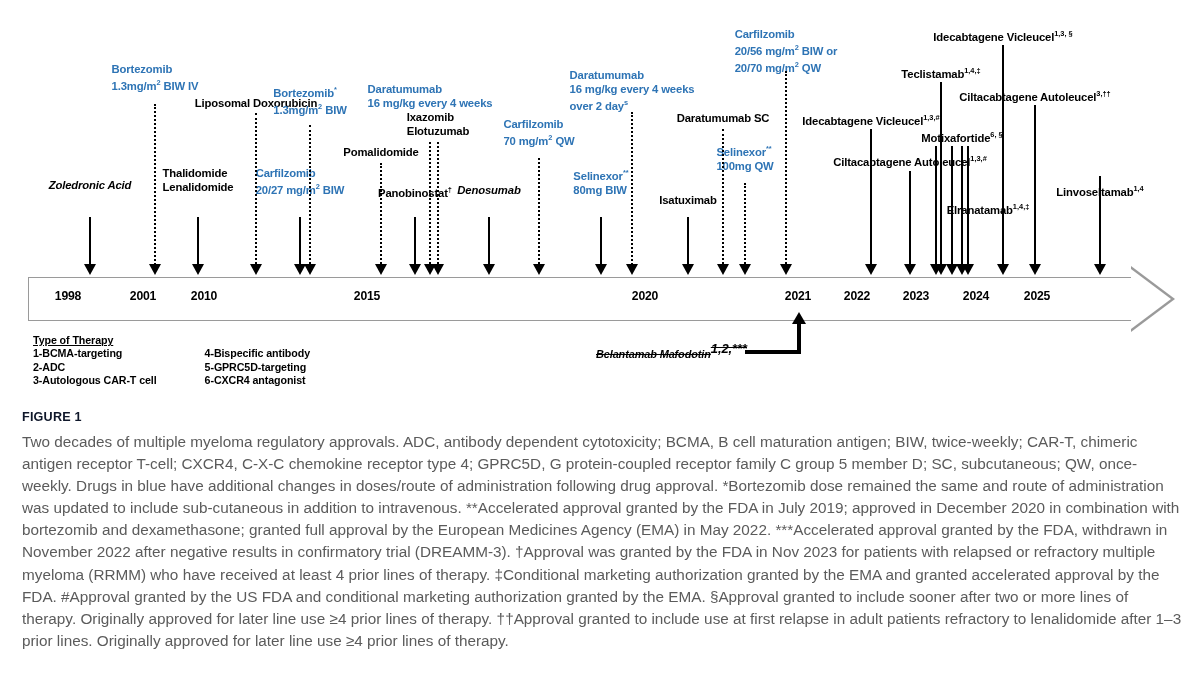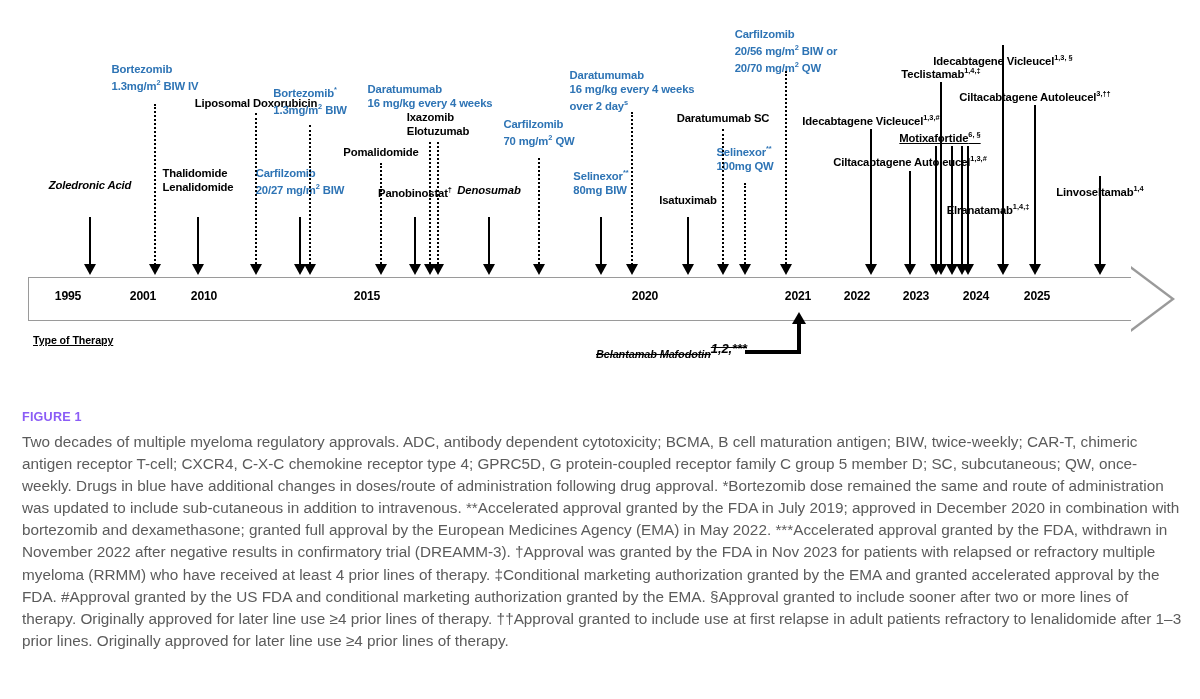--- a/index.html
+++ b/index.html
@@ -80,21 +80,21 @@
   #belaLhoriz{position:absolute;left:745px;top:350px;width:56px;height:4px;background:#000;}
   #belaLvert{position:absolute;left:797px;top:320px;width:4px;height:34px;background:#000;}
   #belaLhead{
     position:absolute;left:799px;top:312px;width:0;height:0;
     border-left:7px solid transparent;border-right:7px solid transparent;
     border-bottom:12px solid #000;transform:translateX(-50%);
   }
 
   
   #cap{position:absolute;left:22px;top:410px;width:1160px;}
-  #capTitle{font-size:12.6px;font-weight:bold;color:#8b5cf6;letter-spacing:0.2px;margin-bottom:7px;}
+  #capTitle{font-size:12.6px;font-weight:bold;color:#0f172a;letter-spacing:0.2px;margin-bottom:7px;}
   #capBody{font-size:15.3px;line-height:22.1px;color:#5b5b5b;text-align:left;}
 </style>
 </head>
 <body>
 
 <div id="page">
 
   <div id="figure">
 
     <div id="labels-layer">
@@ -112,23 +112,23 @@
         <div class="lbl blue" style="left: 539px; top: 117px;">Carfilzomib<br>70 mg/m<sup>2</sup> QW</div>
         <div class="lbl blue" style="left: 601px; top: 166px;">Selinexor<sup>**</sup><br>80mg BIW</div>
         <div class="lbl blue" style="left: 632px; top: 68px;">Daratumumab<br>16 mg/kg every 4 weeks<br>over 2 day<sup>s</sup></div>
         <div class="lbl black" style="left: 688px; top: 193px;">Isatuximab</div>
         <div class="lbl black" style="left: 723px; top: 111px;">Daratumumab SC</div>
         <div class="lbl blue" style="left: 745px; top: 142px;">Selinexor<sup>**</sup><br>100mg QW</div>
         <div class="lbl blue" style="left: 786px; top: 27px;">Carfilzomib<br>20/56 mg/m<sup>2</sup> BIW or<br>20/70 mg/m<sup>2</sup> QW</div>
         <div class="lbl black" style="left: 871px; top: 111px;">Idecabtagene Vicleucel<sup>1,3,#</sup></div>
         <div class="lbl black" style="left: 910px; top: 152px;">Ciltacabtagene Autoleucel<sup>1,3,#</sup></div>
         <div class="lbl black" style="left: 941px; top: 64px;">Teclistamab<sup>1,4,‡</sup></div>
-        <div class="lbl black" style="left: 940px; top: 128px; text-decoration: underline;">Motixafortide<sup>6, §</sup></div>
+        <div class="lbl black" style="left: 962px; top: 128px;">Motixafortide<sup>6, §</sup></div>
         <div class="lbl black" style="left: 988px; top: 200px;">Elranatamab<sup>1,4,‡</sup></div>
-        <div class="lbl black" style="left: 1003px; top: 27px; margin-top: 24px;">Idecabtagene Vicleucel<sup>1,3, §</sup></div>
+        <div class="lbl black" style="left: 1003px; top: 27px;">Idecabtagene Vicleucel<sup>1,3, §</sup></div>
         <div class="lbl black" style="left: 1035px; top: 87px;">Ciltacabtagene Autoleucel<sup>3,††</sup></div>
         <div class="lbl black" style="left: 1100px; top: 158px; margin-top: 24px;">Linvoseltamab<sup>1,4</sup></div>
       </div>
     <div id="stems-layer">
         <div class="stem solid" style="left: 90px; top: 217px; height: 51px;"></div>
         <div class="stem dotted" style="left: 155px; top: 104px; height: 164px;"></div>
         <div class="stem solid" style="left: 198px; top: 217px; height: 51px;"></div>
         <div class="stem dotted" style="left: 256px; top: 113px; height: 155px;"></div>
         <div class="stem solid" style="left: 300px; top: 217px; height: 51px;"></div>
         <div class="stem dotted" style="left: 310px; top: 125px; height: 143px;"></div>
@@ -184,35 +184,47 @@
         <div class="head" style="left: 1100px; top: 264px;"></div>
         <div class="head" style="left: 936px; top: 264px;"></div>
         <div class="head" style="left: 968px; top: 264px;"></div>
       </div>
 
     <div id="axis">
       <div id="axisbar"></div>
       <div id="axistip"></div>
       <div id="axistipinner"></div>
       <div id="years-layer">
-          <div class="year" style="left: 40px;">1995</div>
+          <div class="year" style="left: 40px;">1998</div>
           <div class="year" style="left: 115px;">2001</div>
           <div class="year" style="left: 176px;">2010</div>
           <div class="year" style="left: 339px;">2015</div>
           <div class="year" style="left: 617px;">2020</div>
           <div class="year" style="left: 770px;">2021</div>
           <div class="year" style="left: 829px;">2022</div>
           <div class="year" style="left: 888px;">2023</div>
           <div class="year" style="left: 948px;">2024</div>
           <div class="year" style="left: 1009px;">2025</div>
         </div>
     </div>
 
     <div id="key">
       <div class="hdr">Type of Therapy</div>
+      <div class="cols">
+        <div class="col" id="keycol1">
+            <div>1-BCMA-targeting</div>
+            <div>2-ADC</div>
+            <div>3-Autologous CAR-T cell</div>
+          </div>
+        <div class="col second" id="keycol2">
+            <div>4-Bispecific antibody</div>
+            <div>5-GPRC5D-targeting</div>
+            <div>6-CXCR4 antagonist</div>
+          </div>
+      </div>
     </div>
 
     <div id="bela">
       <span>Belantamab Mafodotin</span><sup>1,2,***</sup>
     </div>
     <div id="belaLhoriz"></div>
     <div id="belaLvert"></div>
     <div id="belaLhead"></div>
   </div>
 

